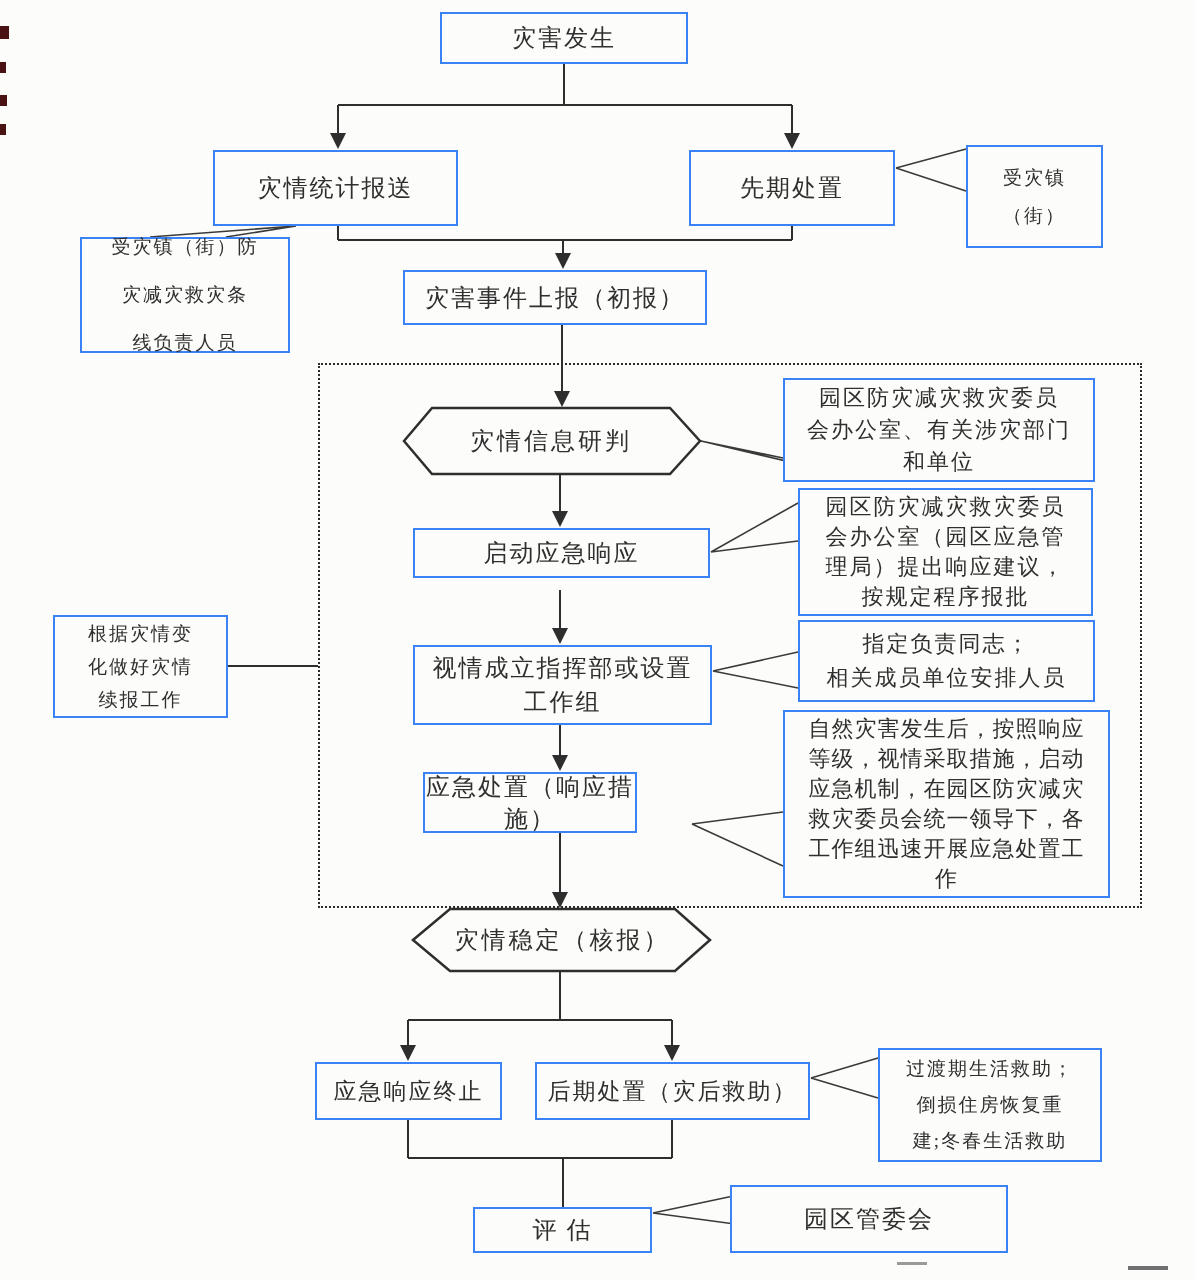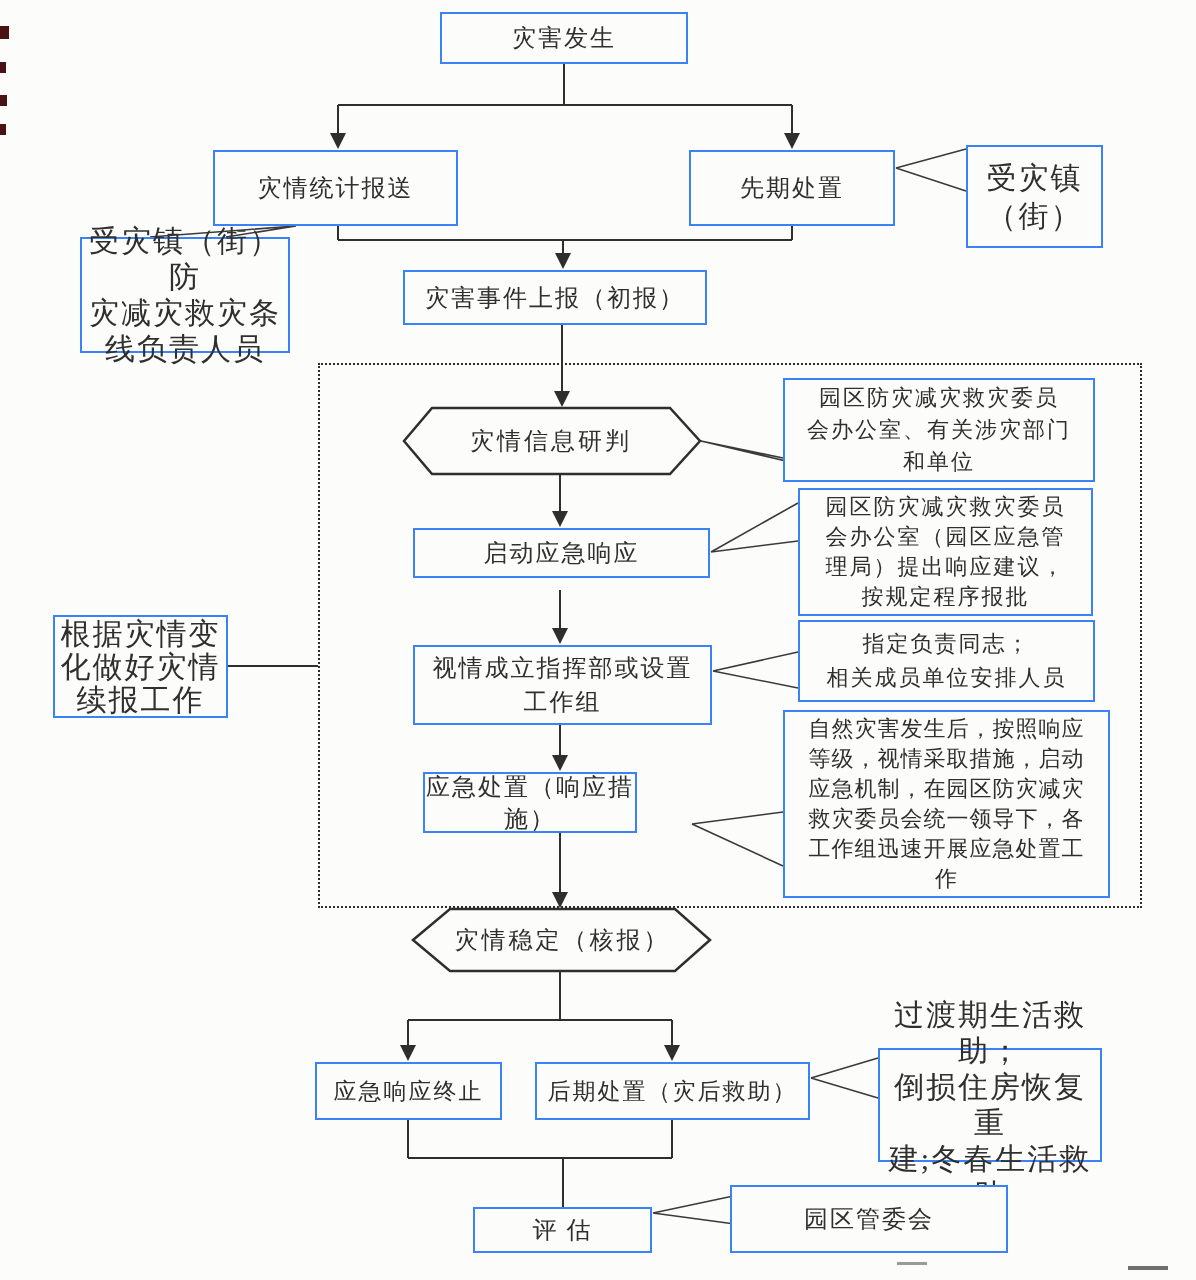--- a/index.html
+++ b/index.html
@@ -16,21 +16,21 @@
     position:absolute;z-index:2;
     box-sizing:border-box;
     background:#fcfcfb;
     border:2px solid #3b82f6;
     display:flex;align-items:center;justify-content:center;
     text-align:center;
     white-space:pre-line;
     letter-spacing:2px;
   }
   .node{font-size:24px;}
-  .callout{font-size:30px;}
+  .callout{font-size:19px;}
   .hexlabel{
     position:absolute;z-index:2;
     display:flex;align-items:center;justify-content:center;
     text-align:center;font-size:24px;letter-spacing:3px;
     background:transparent;border:none;
   }
   .dashed-zone{
     position:absolute;z-index:0;
     box-sizing:border-box;
     border:2px dotted #2c2c2c;
@@ -113,21 +113,21 @@
 
   <div class="node" style="left:315px;top:1062px;width:187px;height:58px;font-size:23px;">应急响应终止</div>
 
   <div class="node" style="left:535px;top:1062px;width:275px;height:58px;font-size:23px;">后期处置（灾后救助）</div>
 
   <div class="node" style="left:473px;top:1207px;width:179px;height:46px;">评  估</div>
 
   <div class="callout" style="left:966px;top:145px;width:137px;height:103px;line-height:38px;">受灾镇
 （街）</div>
 
-  <div class="callout" style="left:80px;top:237px;width:210px;height:116px;line-height:36px;">受灾镇（街）防
+  <div class="callout" style="left:80px;top:237px;width:210px;height:116px;line-height:48px;">受灾镇（街）防
 灾减灾救灾条
 线负责人员</div>
 
   <div class="callout" style="left:783px;top:378px;width:312px;height:104px;font-size:22px;line-height:32px;">园区防灾减灾救灾委员
 会办公室、有关涉灾部门
 和单位</div>
 
   <div class="callout" style="left:798px;top:488px;width:295px;height:128px;font-size:22px;line-height:30px;">园区防灾减灾救灾委员
 会办公室（园区应急管
 理局）提出响应建议，

